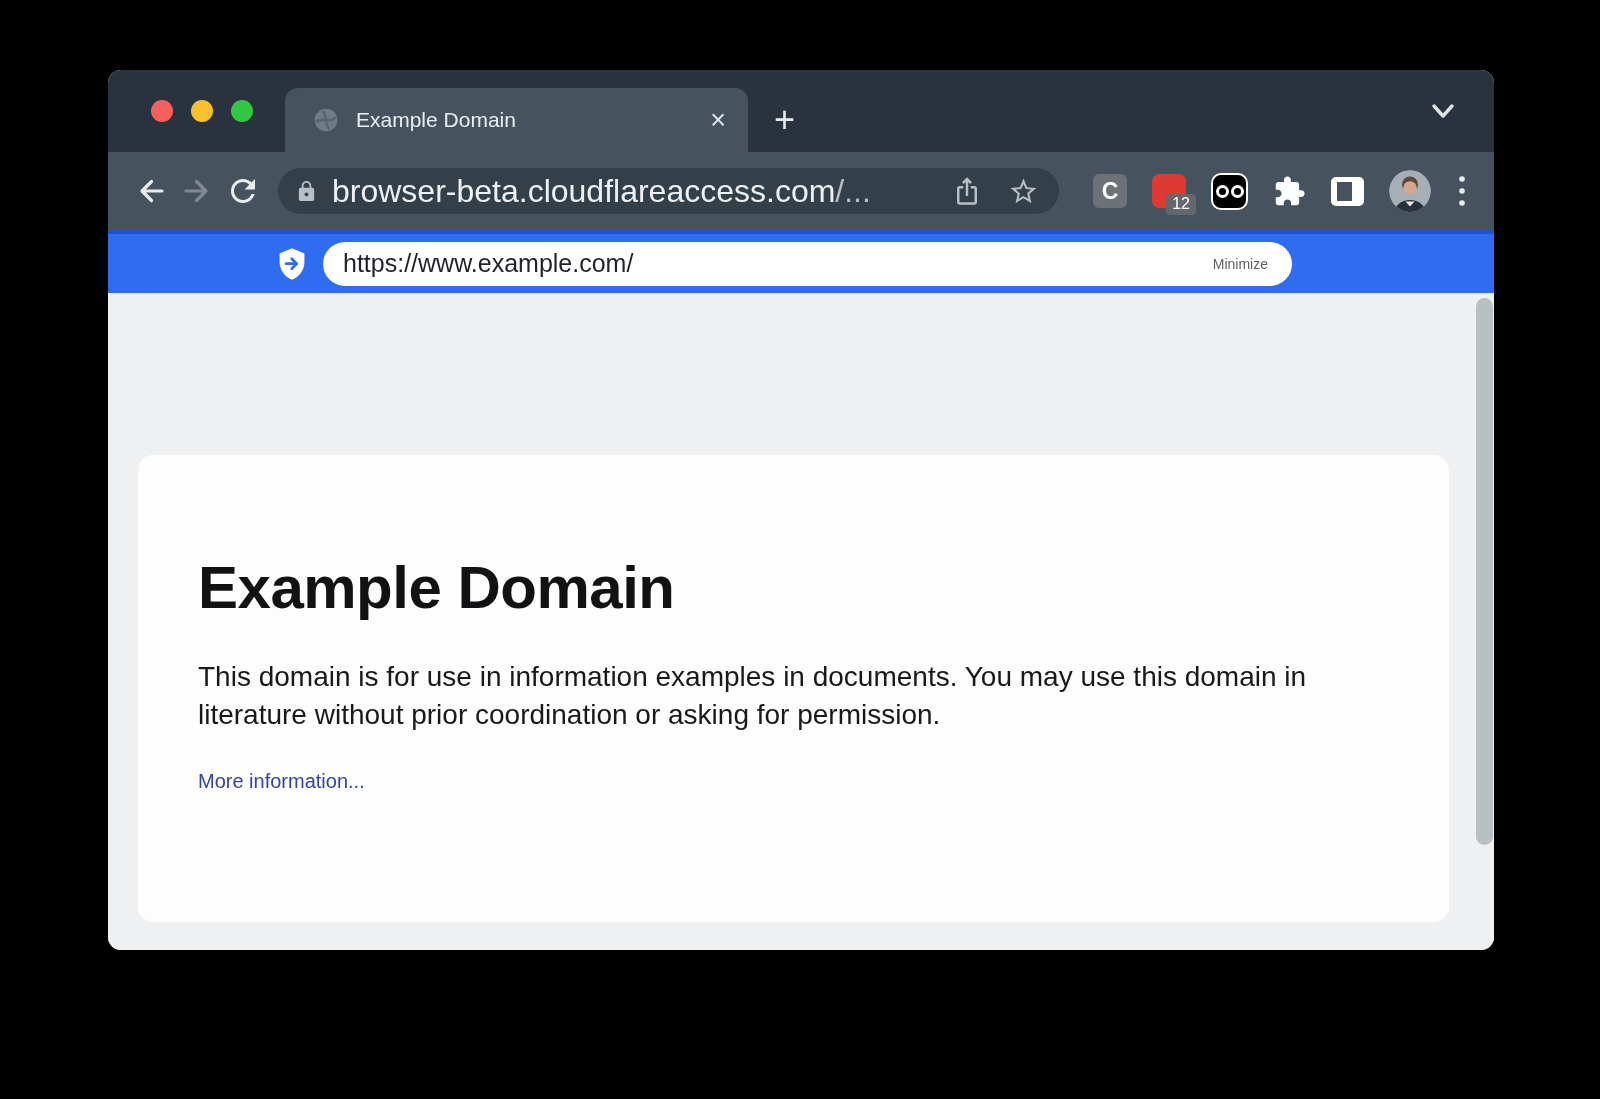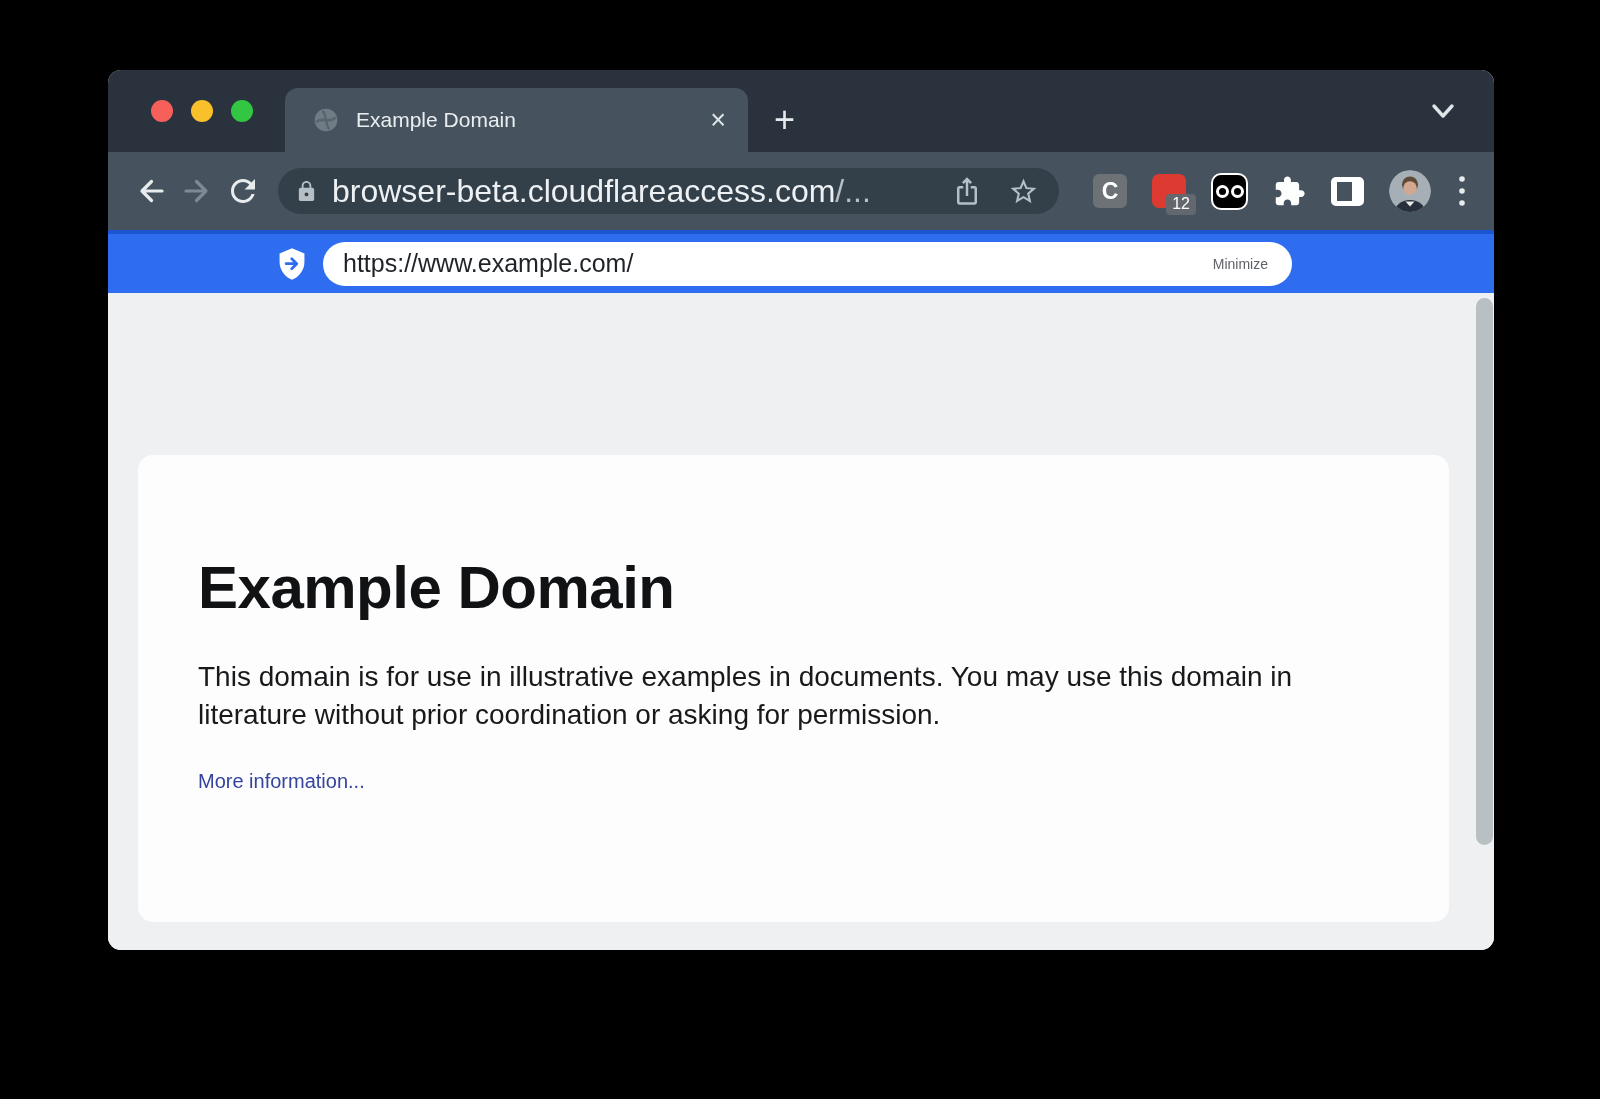--- a/index.html
+++ b/index.html
@@ -203,19 +203,19 @@
     </span>
     <div class="remote-pill">
       <span class="remote-url">https://www.example.com/</span>
       <span class="minimize">Minimize</span>
     </div>
   </div>
 
   <div class="content">
     <div class="card">
       <h1>Example Domain</h1>
-      <p>This domain is for use in illustrative examples in documents. You may use this domain in literature without prior coordination or asking for permission.</p>
+      <p>This domain is for use in information examples in documents. You may use this domain in literature without prior coordination or asking for permission.</p>
       <a href="#">More information...</a>
     </div>
     <div class="scrollbar"></div>
   </div>
 
 </div>
 
 </body></html>

